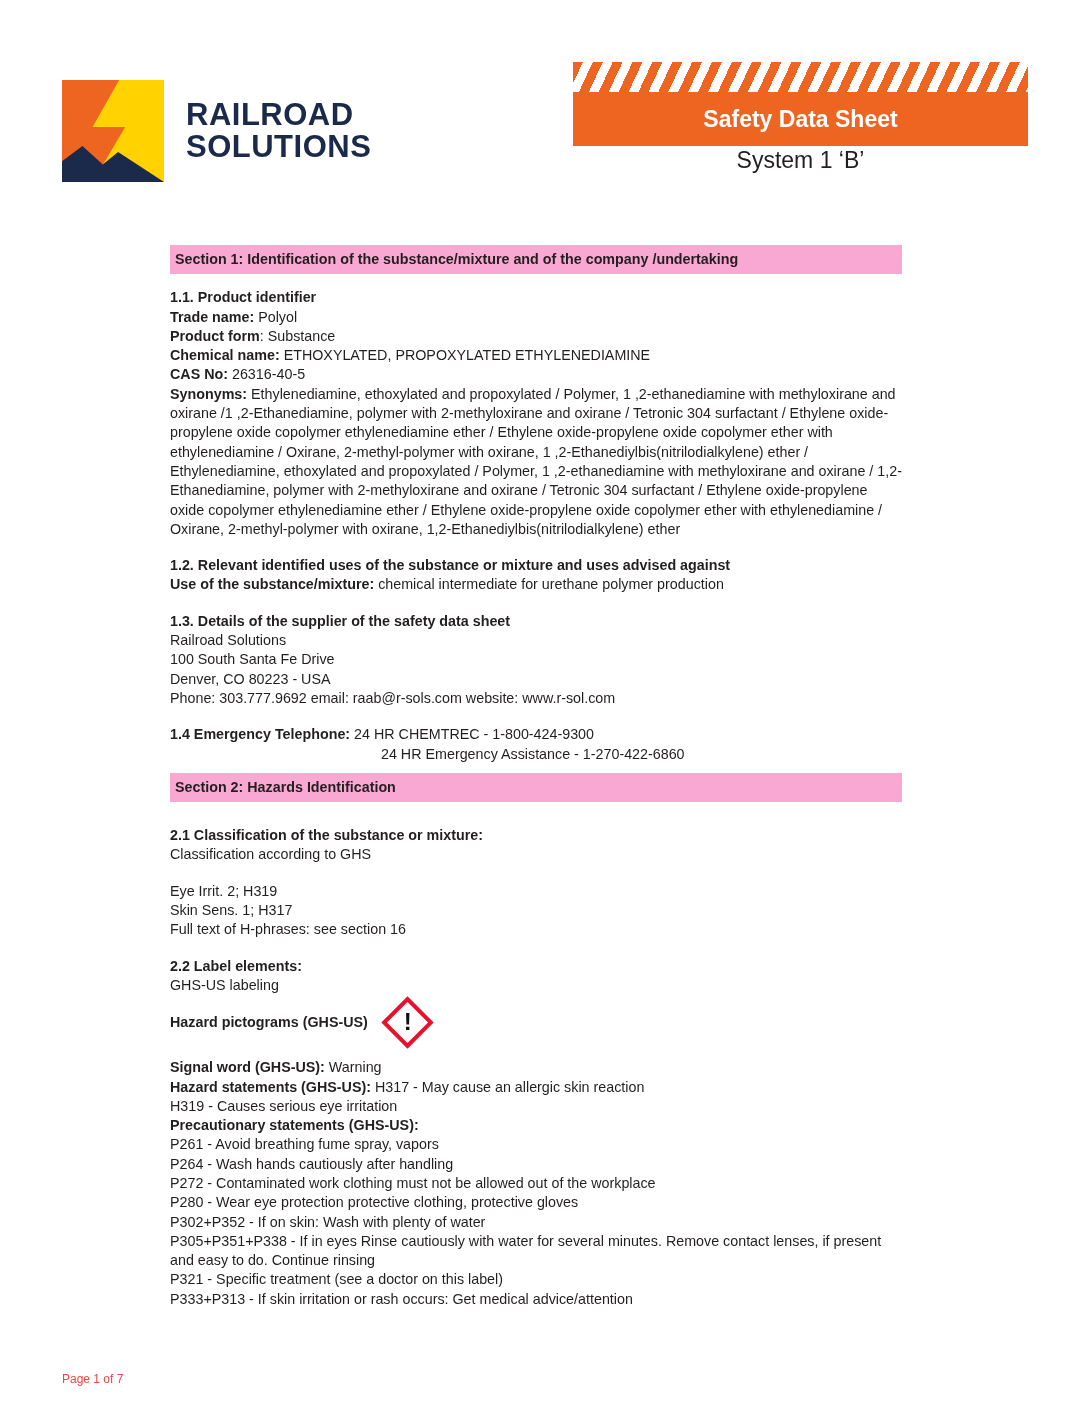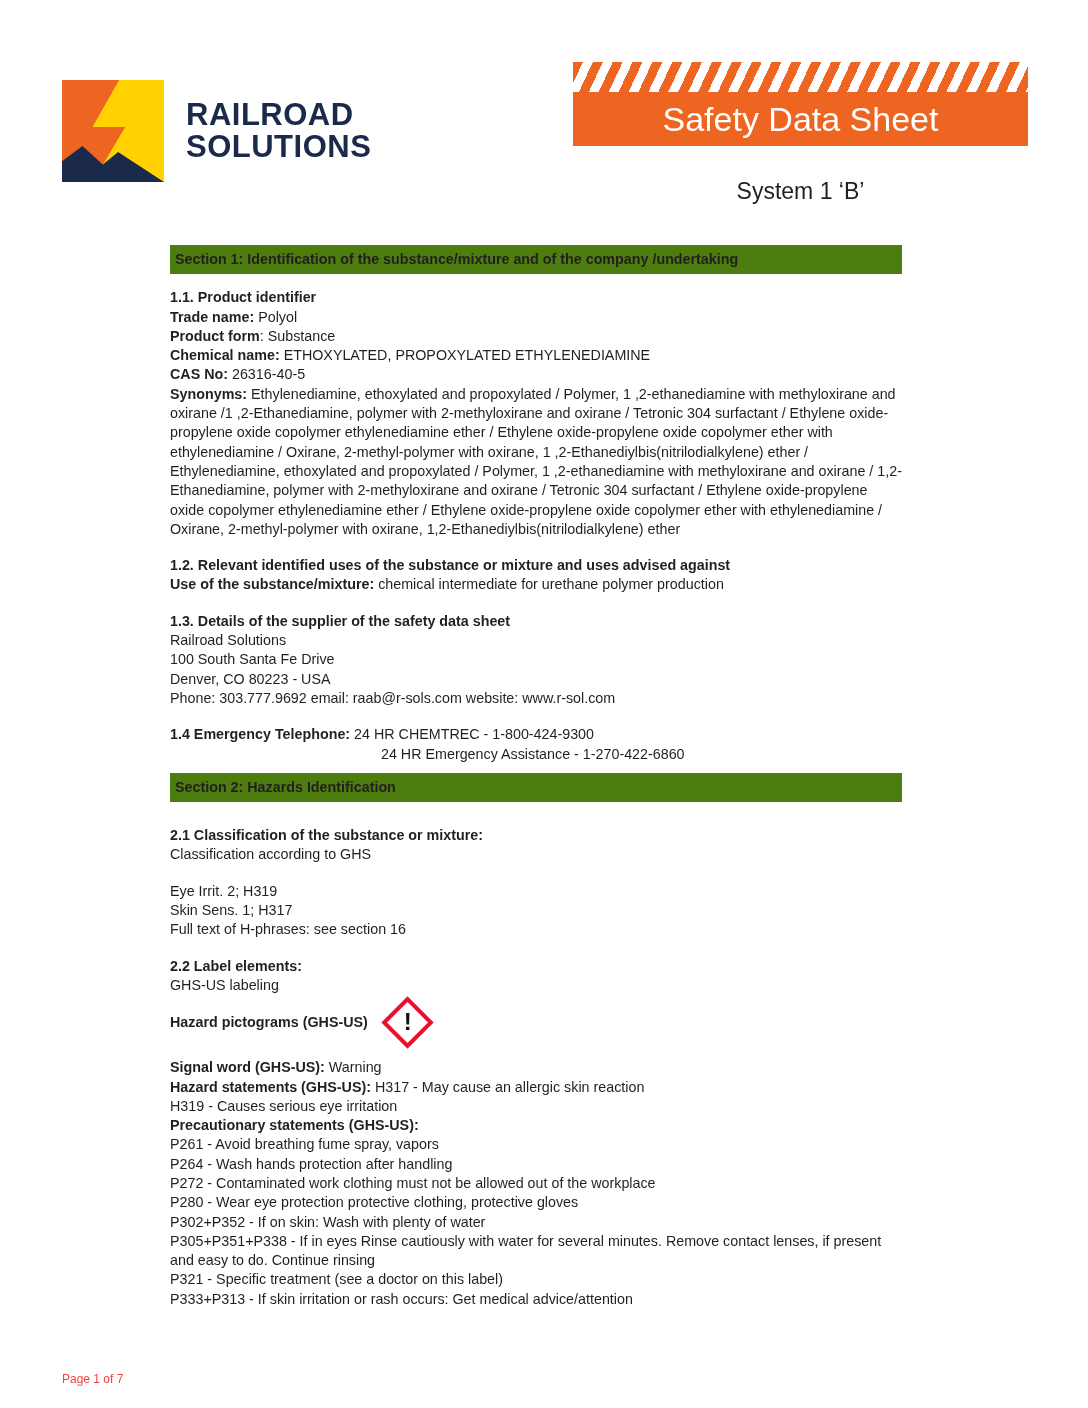--- a/index.html
+++ b/index.html
@@ -86,42 +86,42 @@
   }
   .title-bar {
     background: #ee6421;
     height: 54px;
     display: flex;
     align-items: center;
     justify-content: center;
   }
   .title-bar span {
     color: #ffffff;
-    font-weight: normal;
-    font-size: 34px;
+    font-weight: bold;
+    font-size: 23px;
   }
   .subtitle {
     text-align: center;
     font-size: 23px;
     color: #231f20;
-    padding-top: 32px;
+    padding-top: 1px;
   }
 
   
   .content {
     position: absolute;
     left: 170px;
     right: 126px;
     top: 245px;
     font-size: 14.3px;
     line-height: 19.3px;
   }
 
   .section-head {
-    background: #4d7c0f;
+    background: #f9a8d4;
     font-weight: bold;
     font-size: 14.3px;
     padding: 5px 4px 5px 5px;
     margin-bottom: 14px;
   }
   .section-head.second { margin-top: 9px; }
 
   p { margin: 0; }
   .b { font-weight: bold; }
   .gap { height: 17px; }
@@ -257,21 +257,21 @@
       </span>
     </div>
 
     <div class="small-gap"></div>
 
     <p><span class="b">Signal word (GHS-US):</span><span> Warning</span></p>
     <p><span class="b">Hazard statements (GHS-US):</span><span> H317 - May cause an allergic skin reaction</span></p>
     <p>H319 - Causes serious eye irritation</p>
     <p class="b">Precautionary statements (GHS-US):</p>
     <p>P261 - Avoid breathing fume spray, vapors</p>
-    <p>P264 - Wash hands protection after handling</p>
+    <p>P264 - Wash hands cautiously after handling</p>
     <p>P272 - Contaminated work clothing must not be allowed out of the workplace</p>
     <p>P280 - Wear eye protection protective clothing, protective gloves</p>
     <p>P302+P352 - If on skin: Wash with plenty of water</p>
     <p>P305+P351+P338 - If in eyes Rinse cautiously with water for several minutes. Remove contact lenses, if present and easy to do. Continue rinsing</p>
     <p>P321 - Specific treatment (see a doctor on this label)</p>
     <p>P333+P313 - If skin irritation or rash occurs: Get medical advice/attention</p>
 
   </div>
 
   <div class="footer">Page 1 of 7</div>

